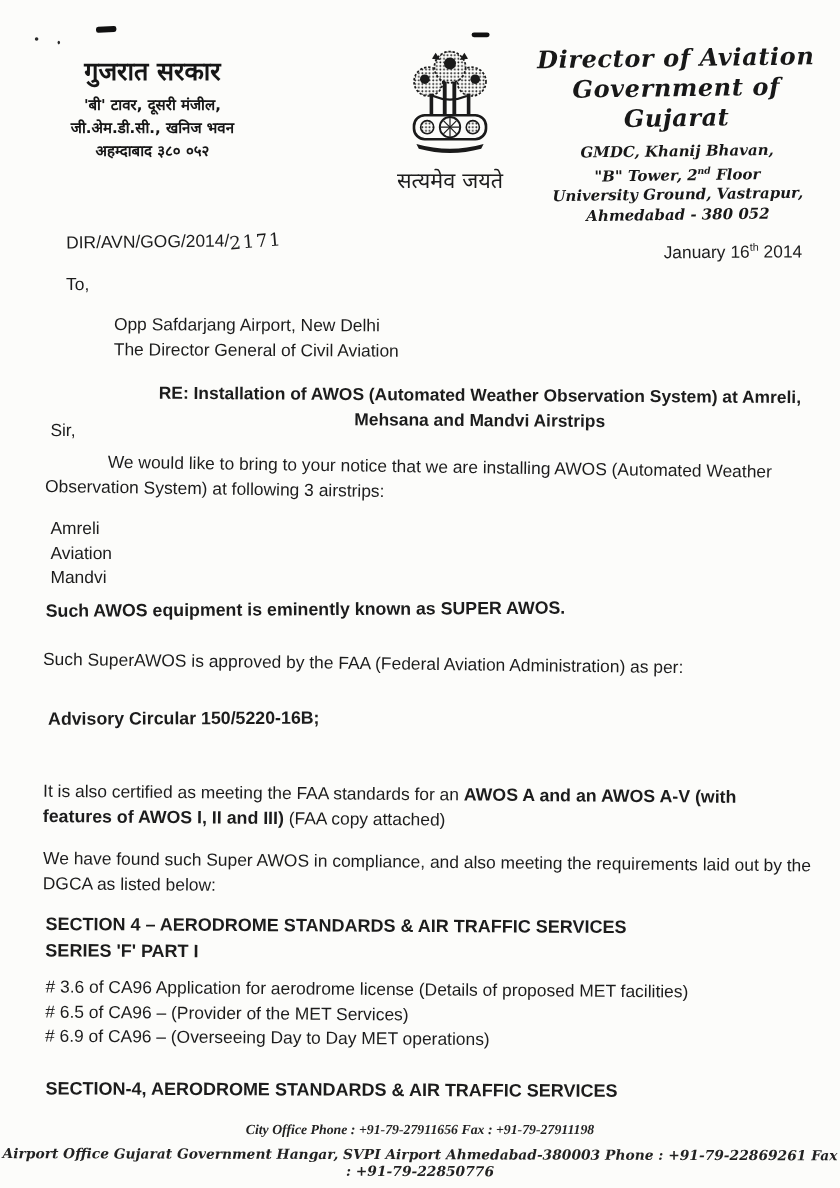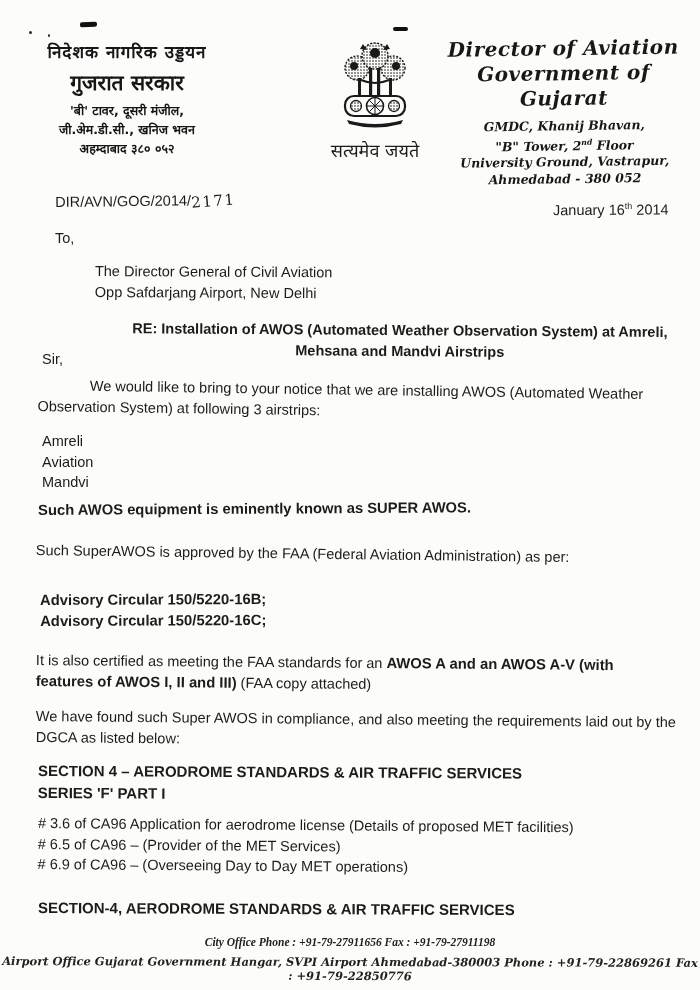--- a/index.html
+++ b/index.html
@@ -59,21 +59,20 @@
 <body>
 
 <div class="page">
 
   <div class="artifact" style="left:80px; top:22px; width:17px; height:5px; transform:rotate(-3deg);"></div>
   <div class="artifact" style="left:393px; top:27px; width:15px; height:4px;"></div>
   <div class="speck" style="left:29px; top:31px; width:3px; height:3px;"></div>
   <div class="speck" style="left:48px; top:34px; width:2px; height:3px;"></div>
 
   <div class="hdr-left">
-    <div class="l1">निदेशक नागरिक उड्डयन</div>
     <div class="l2">गुजरात सरकार</div>
     <div class="addr">
       <div>'बी' टावर, दूसरी मंजील,</div>
       <div>जी.अेम.डी.सी., खनिज भवन</div>
       <div>अहम्दाबाद  ३८० ०५२</div>
     </div>
   </div>
 
   <div class="emblem-wrap">
     <svg width="96" height="100" viewBox="0 0 96 100">
@@ -132,22 +131,22 @@
 
   <div class="ref-line">
     <span>DIR/AVN/GOG/2014/</span><span class="handwritten">2171</span>
   </div>
   <div class="date-line">
     <span>January 16</span><sup>th</sup><span> 2014</span>
   </div>
 
   <div class="to-line">To,</div>
   <div class="recipient">
+    <div>Opp Safdarjang Airport, New Delhi</div>
     <div>The Director General of Civil Aviation</div>
-    <div>Opp Safdarjang Airport, New Delhi</div>
   </div>
 
   <div class="subject">
     <div>RE: Installation of AWOS (Automated Weather Observation System) at Amreli,</div>
     <div>Mehsana and Mandvi Airstrips</div>
   </div>
 
   <div class="sir-line">Sir,</div>
   <div class="para-intro">We would like to bring to your notice that we are installing AWOS (Automated Weather Observation System) at following 3 airstrips:</div>
 
@@ -155,21 +154,20 @@
     <div>Amreli</div>
     <div>Aviation</div>
     <div>Mandvi</div>
   </div>
 
   <div class="stmt-bold">Such AWOS equipment is eminently known as SUPER AWOS.</div>
   <div class="approval">Such SuperAWOS is approved by the FAA (Federal Aviation Administration) as per:</div>
 
   <div class="advisory">
     <div>Advisory Circular 150/5220-16B;</div>
-    <div>Advisory Circular 150/5220-16C;</div>
   </div>
 
   <div class="certified">
     <span>It is also certified as meeting the FAA standards for an </span><b>AWOS A and an AWOS A-V (with features of AWOS I, II and III)</b><span> (FAA copy attached)</span>
   </div>
 
   <div class="compliance">We have found such Super AWOS in compliance, and also meeting the requirements laid out by the DGCA as listed below:</div>
 
   <div class="section-head">
     <div>SECTION 4 – AERODROME STANDARDS &amp; AIR TRAFFIC SERVICES</div>

